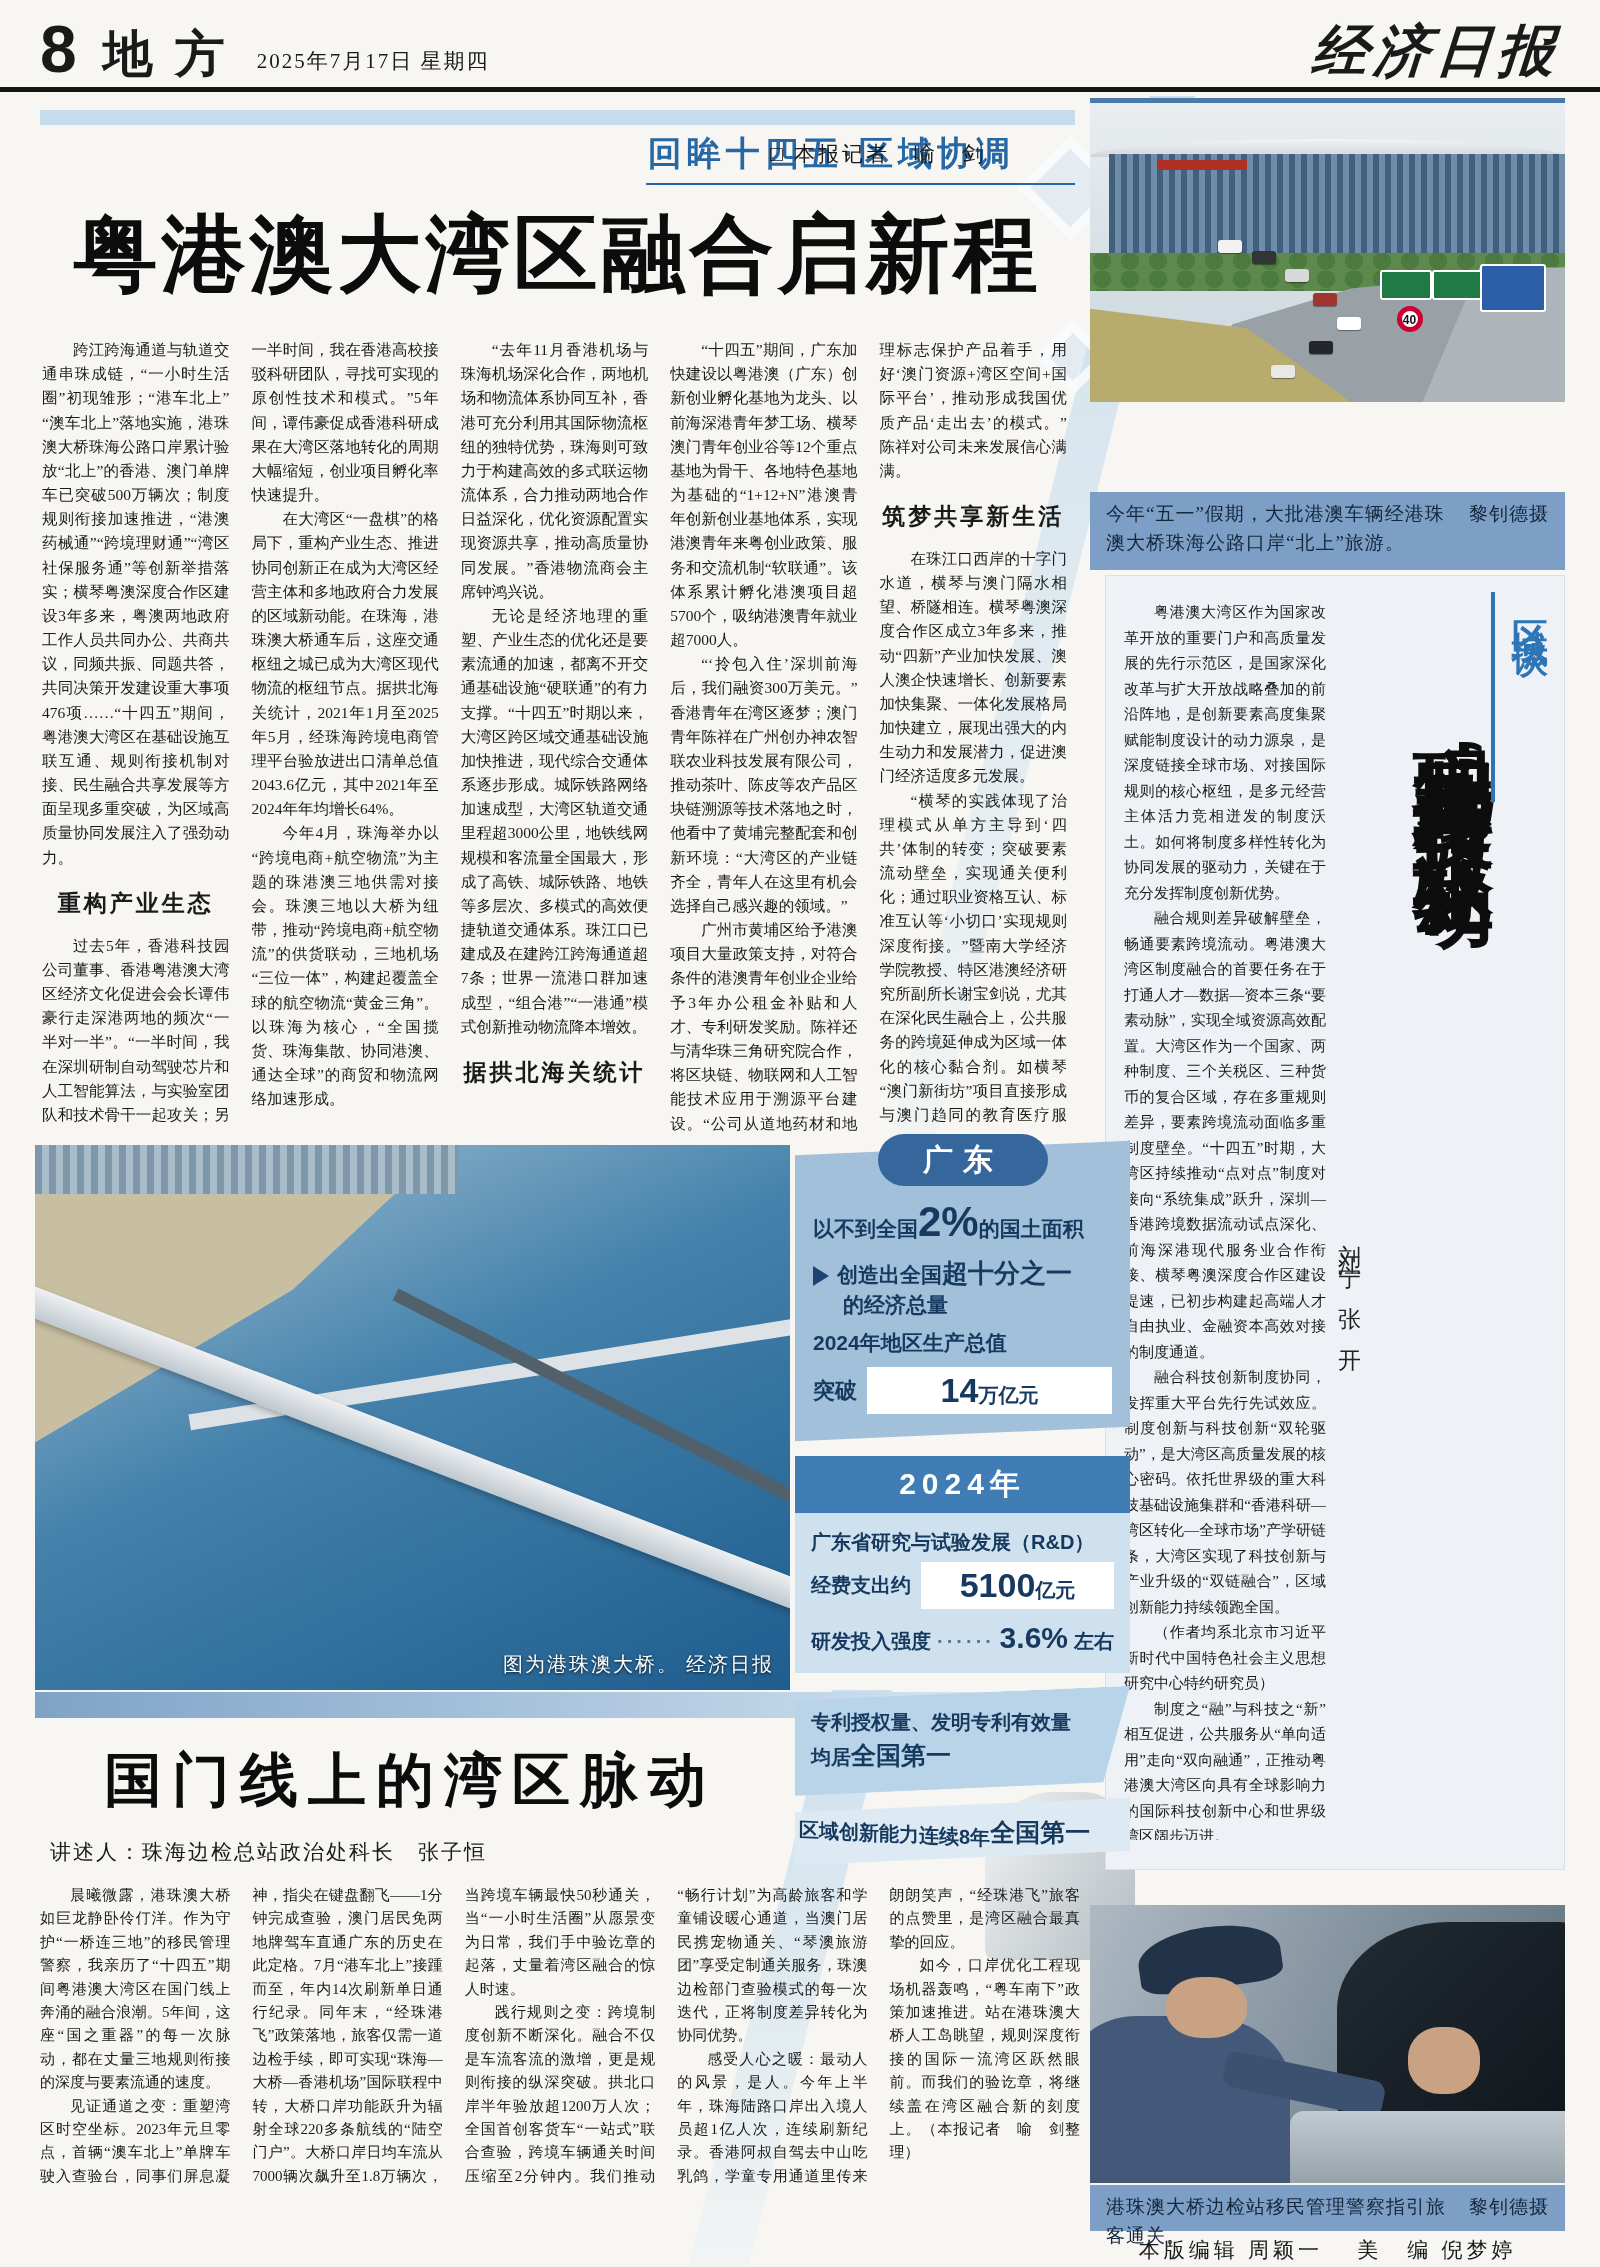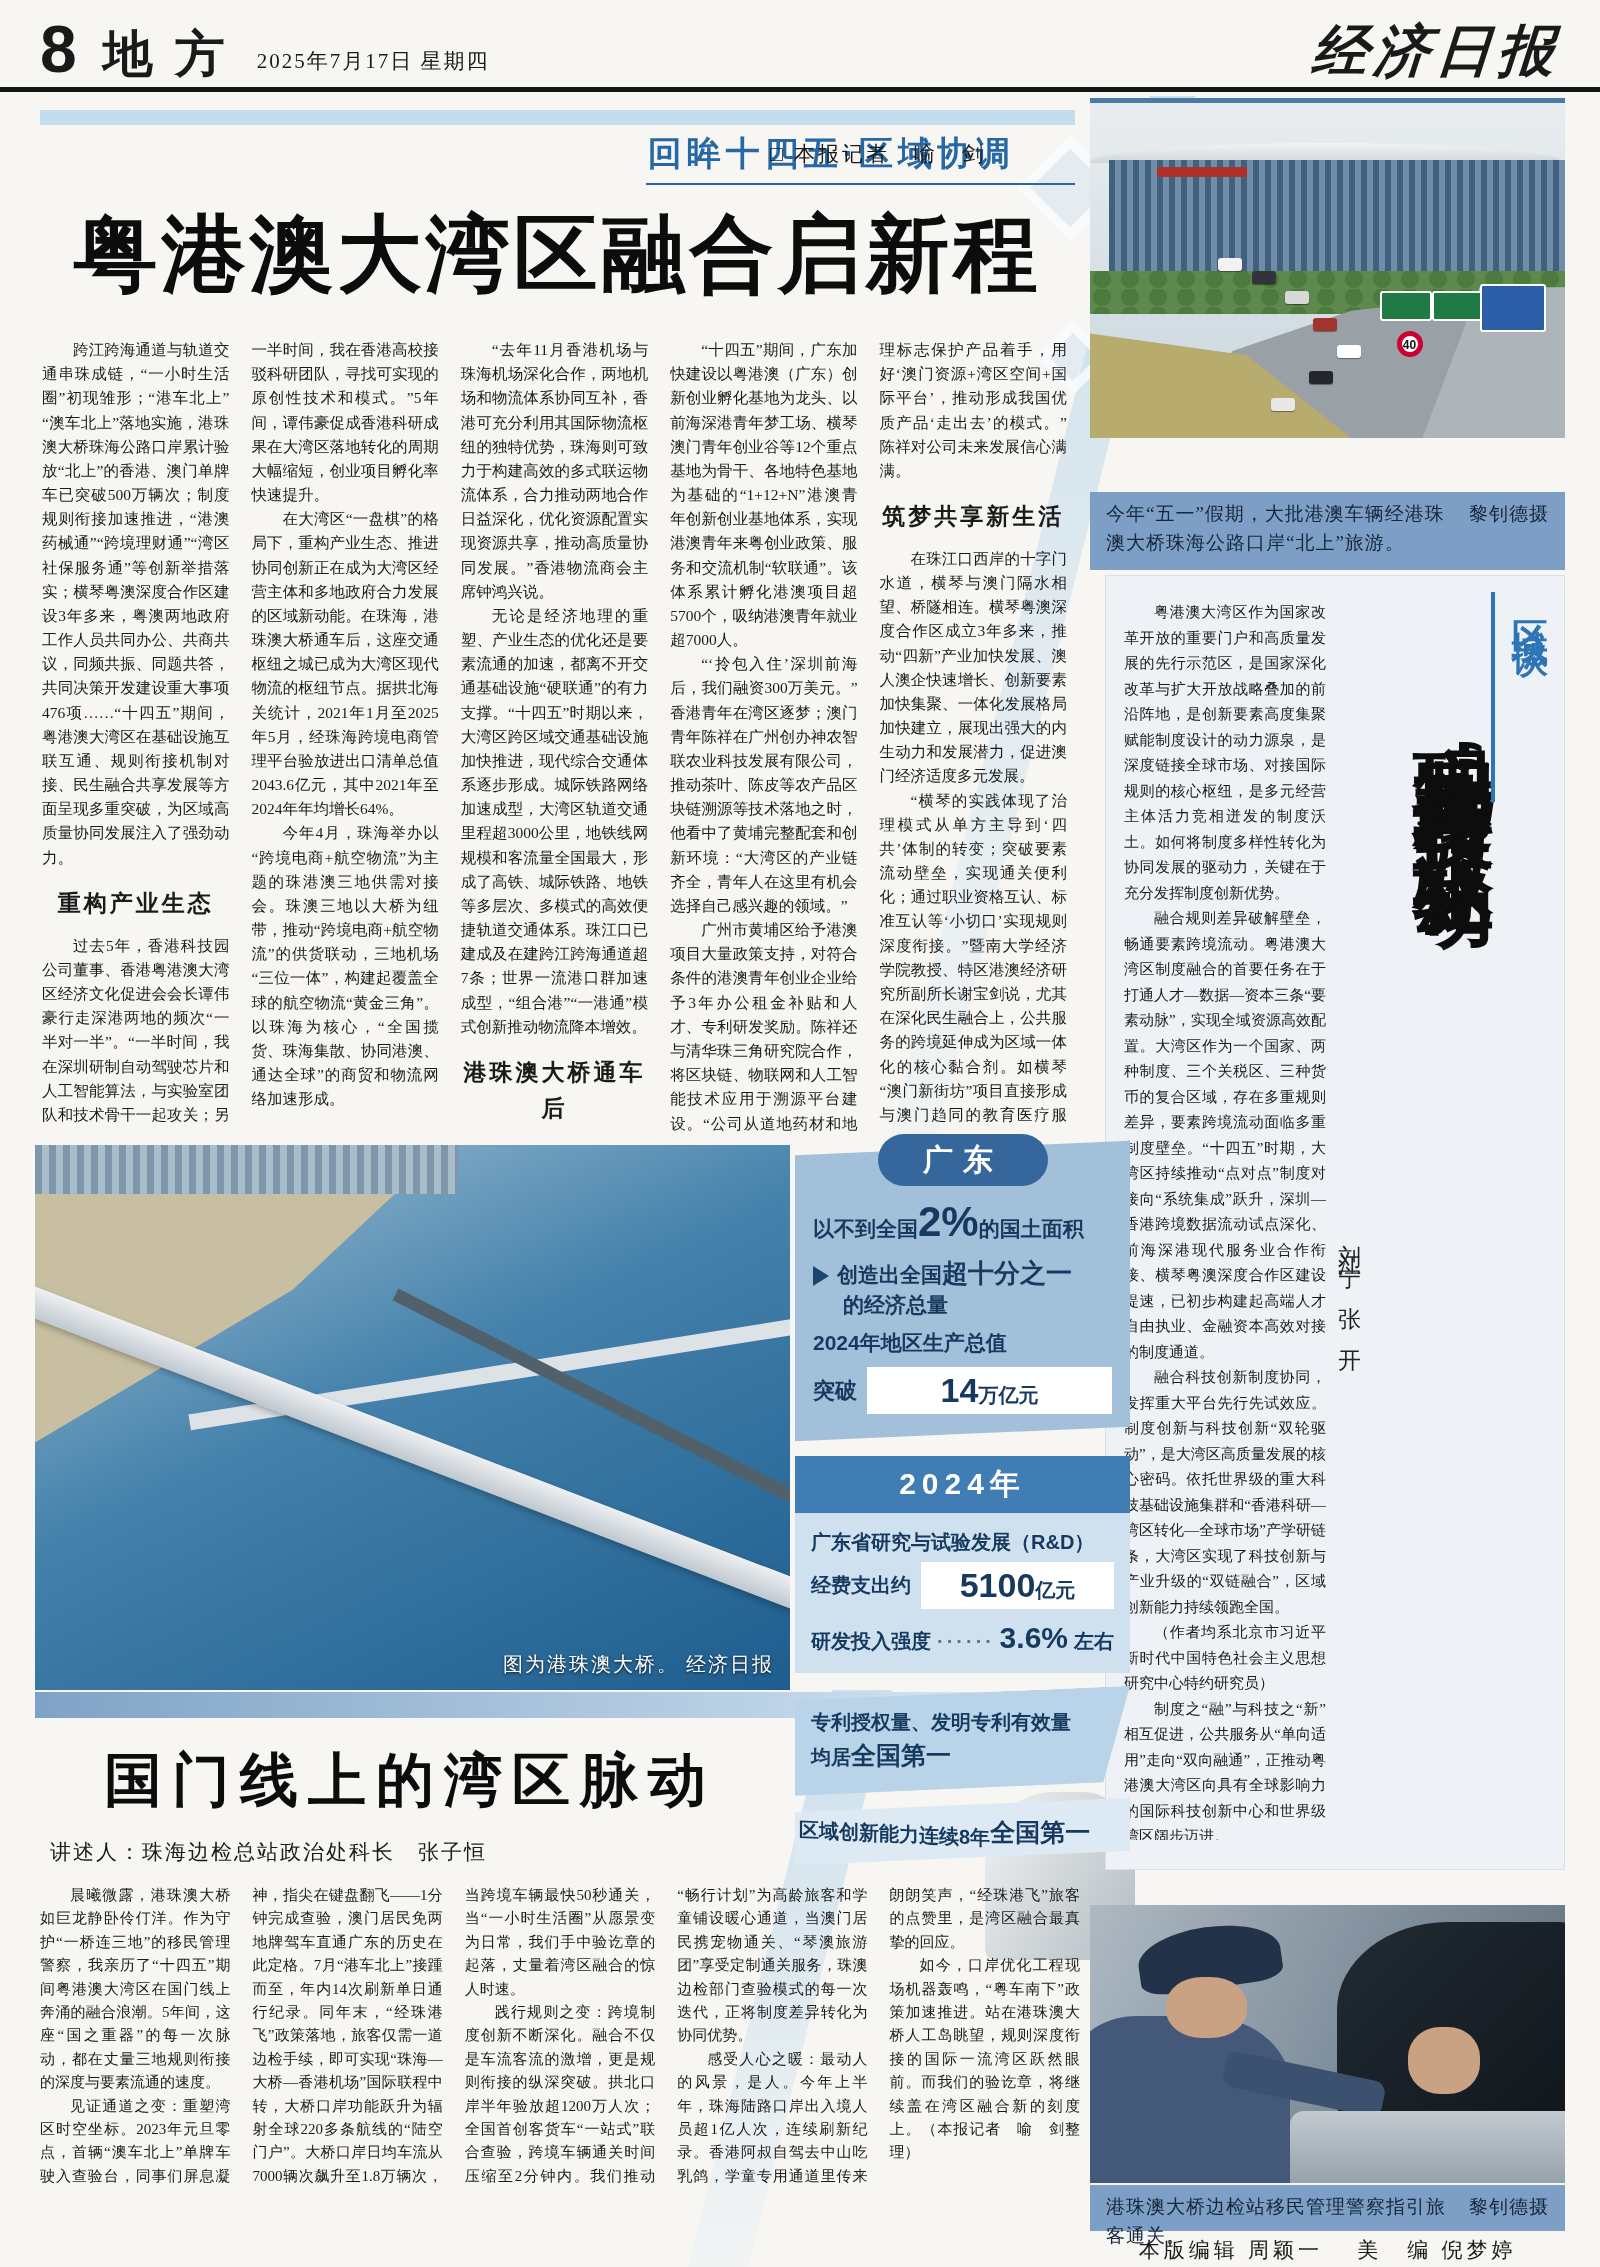--- a/index.html
+++ b/index.html
@@ -170,30 +170,30 @@
   <h1 class="headline z2">粤港澳大湾区融合启新程</h1>
 
   <div class="main-article z2">
       <p class="article-p">跨江跨海通道与轨道交通串珠成链，“一小时生活圈”初现雏形；“港车北上”“澳车北上”落地实施，港珠澳大桥珠海公路口岸累计验放“北上”的香港、澳门单牌车已突破500万辆次；制度规则衔接加速推进，“港澳药械通”“跨境理财通”“湾区社保服务通”等创新举措落实；横琴粤澳深度合作区建设3年多来，粤澳两地政府工作人员共同办公、共商共议，同频共振、同题共答，共同决策开发建设重大事项476项……“十四五”期间，粤港澳大湾区在基础设施互联互通、规则衔接机制对接、民生融合共享发展等方面呈现多重突破，为区域高质量协同发展注入了强劲动力。</p>
       <h3 class="article-h3">重构产业生态</h3>
       <p class="article-p">过去5年，香港科技园公司董事、香港粤港澳大湾区经济文化促进会会长谭伟豪行走深港两地的频次“一半对一半”。“一半时间，我在深圳研制自动驾驶芯片和人工智能算法，与实验室团队和技术骨干一起攻关；另一半时间，我在香港高校接驳科研团队，寻找可实现的原创性技术和模式。”5年间，谭伟豪促成香港科研成果在大湾区落地转化的周期大幅缩短，创业项目孵化率快速提升。</p>
       <p class="article-p">在大湾区“一盘棋”的格局下，重构产业生态、推进协同创新正在成为大湾区经营主体和多地政府合力发展的区域新动能。在珠海，港珠澳大桥通车后，这座交通枢纽之城已成为大湾区现代物流的枢纽节点。据拱北海关统计，2021年1月至2025年5月，经珠海跨境电商管理平台验放进出口清单总值2043.6亿元，其中2021年至2024年年均增长64%。</p>
       <p class="article-p">今年4月，珠海举办以“跨境电商+航空物流”为主题的珠港澳三地供需对接会。珠澳三地以大桥为纽带，推动“跨境电商+航空物流”的供货联动，三地机场“三位一体”，构建起覆盖全球的航空物流“黄金三角”。以珠海为核心，“全国揽货、珠海集散、协同港澳、通达全球”的商贸和物流网络加速形成。</p>
       <p class="article-p">“去年11月香港机场与珠海机场深化合作，两地机场和物流体系协同互补，香港可充分利用其国际物流枢纽的独特优势，珠海则可致力于构建高效的多式联运物流体系，合力推动两地合作日益深化，优化资源配置实现资源共享，推动高质量协同发展。”香港物流商会主席钟鸿兴说。</p>
       <p class="article-p">无论是经济地理的重塑、产业生态的优化还是要素流通的加速，都离不开交通基础设施“硬联通”的有力支撑。“十四五”时期以来，大湾区跨区域交通基础设施加快推进，现代综合交通体系逐步形成。城际铁路网络加速成型，大湾区轨道交通里程超3000公里，地铁线网规模和客流量全国最大，形成了高铁、城际铁路、地铁等多层次、多模式的高效便捷轨道交通体系。珠江口已建成及在建跨江跨海通道超7条；世界一流港口群加速成型，“组合港”“一港通”模式创新推动物流降本增效。</p>
-      <h3 class="article-h3">港珠澳大桥通车后</h3>
+      <h3 class="article-h3">据拱北海关统计</h3>
       <p class="article-p">“十四五”期间，广东加快建设以粤港澳（广东）创新创业孵化基地为龙头、以前海深港青年梦工场、横琴澳门青年创业谷等12个重点基地为骨干、各地特色基地为基础的“1+12+N”港澳青年创新创业基地体系，实现港澳青年来粤创业政策、服务和交流机制“软联通”。该体系累计孵化港澳项目超5700个，吸纳港澳青年就业超7000人。</p>
       <p class="article-p">“‘拎包入住’深圳前海后，我们融资300万美元。”香港青年在湾区逐梦；澳门青年陈祥在广州创办神农智联农业科技发展有限公司，推动茶叶、陈皮等农产品区块链溯源等技术落地之时，他看中了黄埔完整配套和创新环境：“大湾区的产业链齐全，青年人在这里有机会选择自己感兴趣的领域。”</p>
       <p class="article-p">广州市黄埔区给予港澳项目大量政策支持，对符合条件的港澳青年创业企业给予3年办公租金补贴和人才、专利研发奖励。陈祥还与清华珠三角研究院合作，将区块链、物联网和人工智能技术应用于溯源平台建设。“公司从道地药材和地理标志保护产品着手，用好‘澳门资源+湾区空间+国际平台’，推动形成我国优质产品‘走出去’的模式。”陈祥对公司未来发展信心满满。</p>
       <h3 class="article-h3">筑梦共享新生活</h3>
       <p class="article-p">在珠江口西岸的十字门水道，横琴与澳门隔水相望、桥隧相连。横琴粤澳深度合作区成立3年多来，推动“四新”产业加快发展、澳人澳企快速增长、创新要素加快集聚、一体化发展格局加快建立，展现出强大的内生动力和发展潜力，促进澳门经济适度多元发展。</p>
       <p class="article-p">“横琴的实践体现了治理模式从单方主导到‘四共’体制的转变；突破要素流动壁垒，实现通关便利化；通过职业资格互认、标准互认等‘小切口’实现规则深度衔接。”暨南大学经济学院教授、特区港澳经济研究所副所长谢宝剑说，尤其在深化民生融合上，公共服务的跨境延伸成为区域一体化的核心黏合剂。如横琴“澳门新街坊”项目直接形成与澳门趋同的教育医疗服务，这些公共服务“无缝衔接”的实践，极大增强了区域认同感和凝聚力。</p>
     </div>
 
-  <figure class="photo z1" style="left:1090px; top:98px; width:475px; height:340px; border-top:5px solid #4a7aa8;">
+  <figure class="photo z1" style="left:1090px; top:98px; width:475px; height:304px; border-top:5px solid #4a7aa8;">
     <div class="tp-sky"></div>
     <div class="tp-roof"></div>
     <div class="tp-bldg"></div>
     <div class="tp-sign"></div>
     <div class="tp-trees"></div>
     <div class="tp-road"></div>
     <div class="tp-road2"></div>
     <div class="tp-grass"></div>
     <div class="car" style="left:38%;bottom:8%;background:#e8e8e8;"></div>
     <div class="car" style="left:46%;bottom:16%;background:#23262a;"></div>

